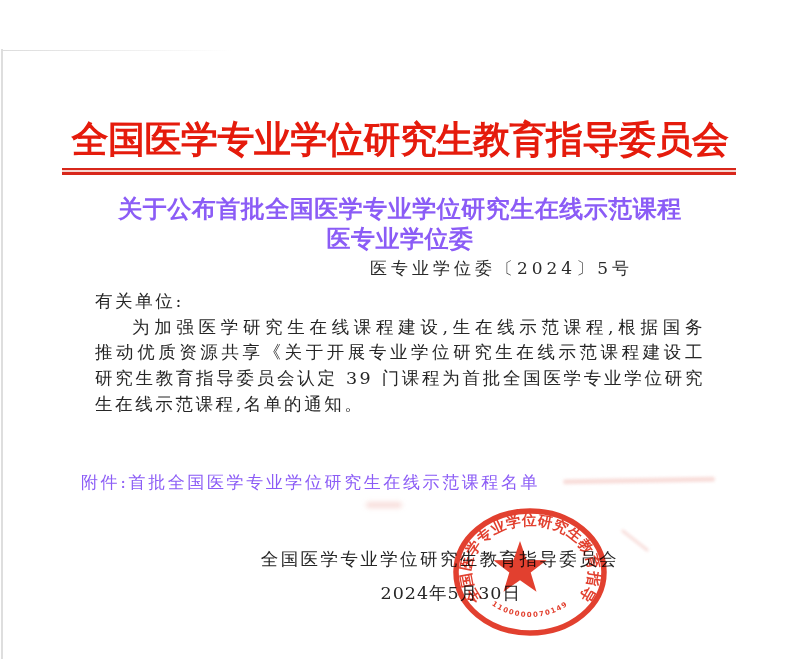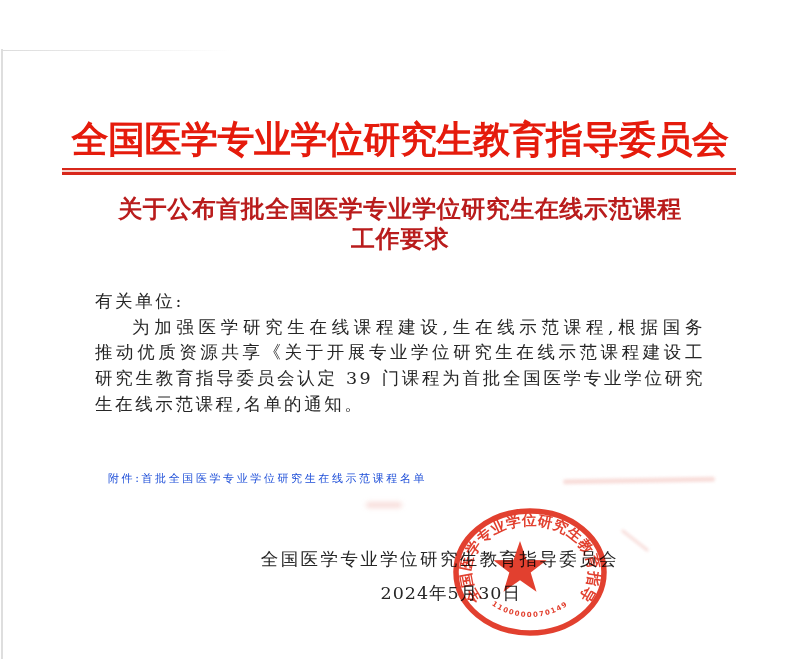--- a/index.html
+++ b/index.html
@@ -17,35 +17,35 @@
     text-align:center;font-size:37px;font-weight:bold;color:#e51b0c;
     letter-spacing:-0.5px;white-space:nowrap;
   }
   .red-rule{
     position:absolute;left:62px;top:127px;width:676px;height:7px;box-sizing:border-box;
     border-top:2px solid #d8271b;border-bottom:3px solid #d8271b;background:#f6d6d1;
   }
   
   .notice-title{
     position:absolute;left:0;top:153px;width:800px;text-align:center;
-    font-size:24px;font-weight:bold;color:#b91c1c;line-height:30px;letter-spacing:0.5px;
+    font-size:24px;font-weight:bold;color:#8b5cf6;line-height:30px;letter-spacing:0.5px;
   }
   
   .doc-number{
     position:absolute;right:103px;top:216px;font-size:17px;letter-spacing:4px;
     color:#2a2a2a;white-space:nowrap;
   }
   
   .body-block{position:absolute;left:95px;top:248px;width:610px;font-size:17.5px;color:#262626;}
   .body-line{height:25.7px;line-height:25.7px;letter-spacing:2.6px;white-space:nowrap;}
   .body-line.justify{white-space:normal;text-align:justify;text-align-last:justify;}
   .body-line.indent{padding-left:37px;width:573px;}
   .attachment{
-    position:absolute;left:108px;top:430px;width:640px;font-size:11px;
-    letter-spacing:2.6px;color:#1d4ed8;white-space:nowrap;
+    position:absolute;left:81px;top:430px;width:640px;font-size:17px;
+    letter-spacing:2.6px;color:#8b5cf6;white-space:nowrap;
   }
   
   .signature{
     position:absolute;right:117px;top:506px;font-size:17.5px;letter-spacing:2.4px;
     color:#262626;white-space:nowrap;
   }
   .date{
     position:absolute;right:215px;top:540px;font-size:17.5px;letter-spacing:1px;
     color:#262626;white-space:nowrap;
   }
@@ -67,23 +67,24 @@
 
   <div class="edge-v"></div>
   <div class="edge-h"></div>
 
   <div class="letterhead">全国医学专业学位研究生教育指导委员会</div>
 
   <div class="red-rule"></div>
 
   <div class="notice-title">
     <div>关于公布首批全国医学专业学位研究生在线示范课程</div>
-    <div>工作要求</div>
+    <div>医专业学位委</div>
   </div>
 
+  <div class="doc-number">医专业学位委〔2024〕5号</div>
 
   <div class="body-block">
     <div class="body-line">有关单位:</div>
     <div class="body-line justify indent">为加强医学研究生在线课程建设,生在线示范课程,根据国务</div>
     <div class="body-line justify">推动优质资源共享《关于开展专业学位研究生在线示范课程建设工</div>
     <div class="body-line justify">研究生教育指导委员会认定 39 门课程为首批全国医学专业学位研究</div>
     <div class="body-line">生在线示范课程,名单的通知。</div>
   </div>
 
   <div class="attachment">附件:首批全国医学专业学位研究生在线示范课程名单</div>

